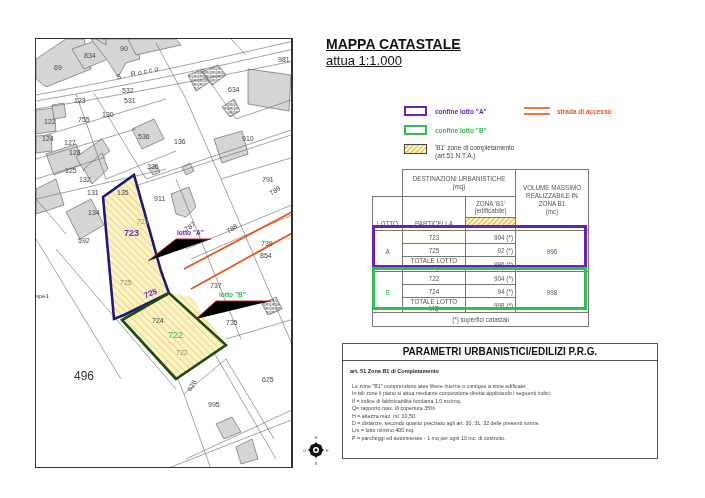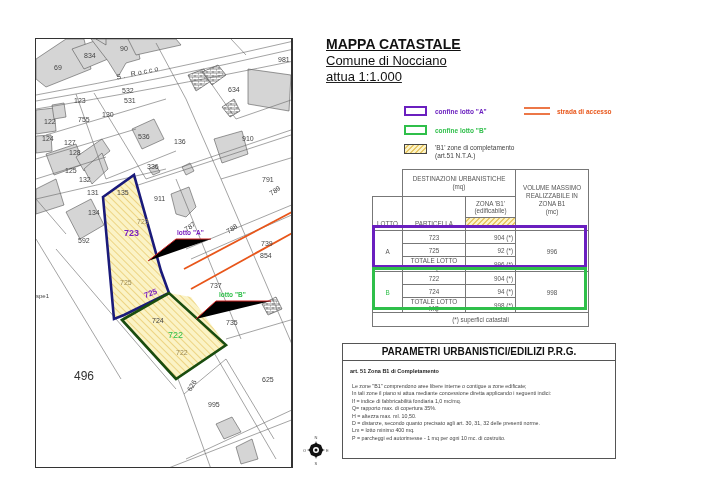--- a/index.html
+++ b/index.html
@@ -8,21 +8,21 @@
   #map svg{position:absolute;left:0;top:0;}
   .title{position:absolute;left:326px;top:36px;text-decoration:underline;}
   .title .h{font-weight:bold;font-size:14px;text-decoration:underline;color:#111;line-height:17px;}
   .title .l{font-size:13px;line-height:16px;color:#111;}
   .legend{position:absolute;left:404px;top:106px;font-size:6.5px;}
   .lg-row{position:absolute;display:flex;align-items:center;white-space:nowrap;}
   .sw{width:23px;height:10px;box-sizing:border-box;margin-right:8px;}
   table.tab{position:absolute;left:372px;top:169px;border-collapse:collapse;font-size:6.3px;color:#555;}
   table.tab td{border:1px solid #777;text-align:center;padding:0 2px;height:12px;}
   .box{position:absolute;border:3px solid;box-sizing:border-box;pointer-events:none;}
-  .param{position:absolute;left:342px;top:343px;width:274px;height:116px;border:1px solid #555;box-sizing:border-box;}
+  .param{position:absolute;left:342px;top:343px;width:316px;height:116px;border:1px solid #555;box-sizing:border-box;}
   .param .ph{border-bottom:1px solid #555;text-align:center;font-size:10px;font-weight:bold;height:16px;line-height:16px;color:#111;}
   .param .sub{font-size:5.5px;font-weight:bold;margin:7px 0 0 7px;color:#222;}
   .param .body{font-size:5.3px;color:#444;margin:9px 0 0 9px;line-height:7.4px;}
   .maplabel{position:absolute;font-size:7px;color:#444;white-space:nowrap;}
   .compass{position:absolute;left:303px;top:434px;width:26px;height:32px;}
 </style>
 </head>
 <body>
 
 <div id="map">
@@ -187,21 +187,20 @@
     </g>
     <text x="11.5" y="5" font-size="4" fill="#444" font-family="Liberation Sans, sans-serif">N</text>
     <text x="11.5" y="31" font-size="4" fill="#444" font-family="Liberation Sans, sans-serif">S</text>
     <text x="23" y="17.5" font-size="4" fill="#444" font-family="Liberation Sans, sans-serif">E</text>
     <text x="0" y="17.5" font-size="4" fill="#444" font-family="Liberation Sans, sans-serif">O</text>
   </svg>
 </div>
 
 <div class="title">
   <div class="h">MAPPA CATASTALE</div>
-  <div class="l">Comune di Nocciano</div>
   <div class="l">attua 1:1.000</div>
 </div>
 
 <div class="legend">
   <div class="lg-row" style="left:0;top:0;">
     <div class="sw" style="border:2.5px solid #6a1fbf;"></div>
     <span style="color:#6a1fbf;font-weight:bold;">confine lotto "A"</span>
   </div>
   <div class="lg-row" style="left:0;top:19px;">
     <div class="sw" style="border:2.5px solid #2fbf4a;"></div>

